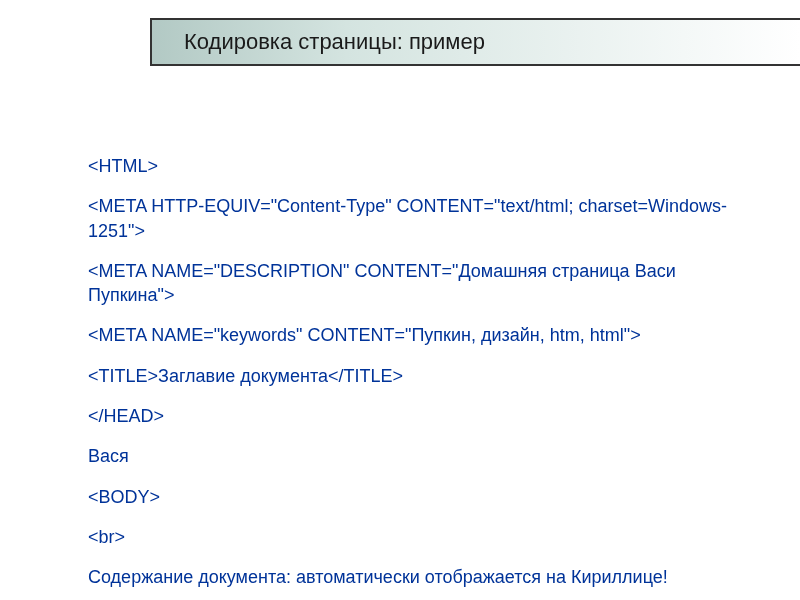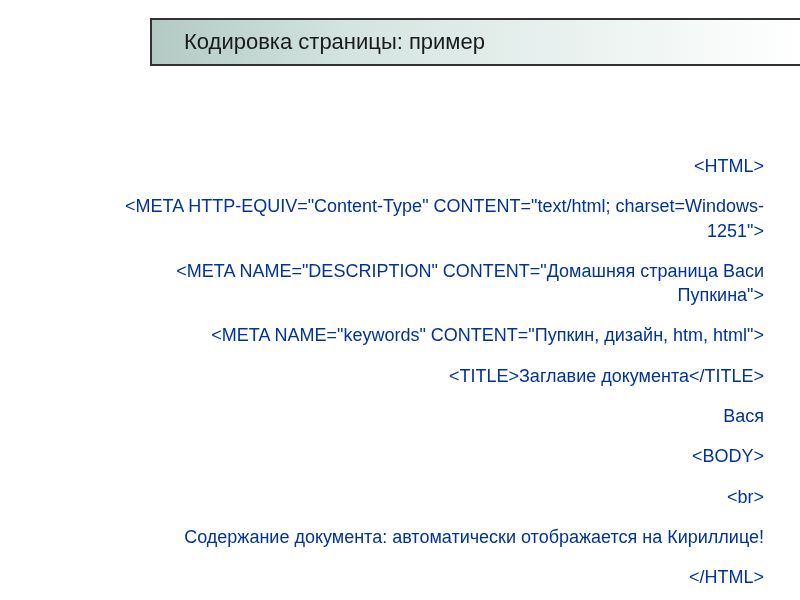--- a/index.html
+++ b/index.html
@@ -38,34 +38,34 @@
       left: 72px;
       top: 138px;
       right: 20px;
       font-family: Arial, sans-serif;
       font-size: 18px;
       line-height: 1.35;
       color: #003399;
     }
     .code-line {
       display: block;
-      text-align: right;
     }
   </style>
 </head>
 <body>
 
 <div class="header-bar">
   <span class="header-title">Кодировка страницы: пример</span>
 </div>
 
 <div class="code-block">
   <span class="code-line">&lt;HTML&gt;</span>
   <span class="code-line">&lt;META HTTP-EQUIV="Content-Type" CONTENT="text/html; charset=Windows-1251"&gt;</span>
   <span class="code-line">&lt;META NAME="DESCRIPTION" CONTENT="Домашняя страница Васи Пупкина"&gt;</span>
   <span class="code-line">&lt;META NAME="keywords" CONTENT="Пупкин, дизайн, htm, html"&gt;</span>
   <span class="code-line">&lt;TITLE&gt;Заглавие документа&lt;/TITLE&gt;</span>
+  <span class="code-line">&lt;/HEAD&gt;</span>
   <span class="code-line">Вася</span>
   <span class="code-line">&lt;BODY&gt;</span>
   <span class="code-line">&lt;br&gt;</span>
   <span class="code-line">Содержание документа: автоматически отображается на Кириллице!</span>
   <span class="code-line">&lt;/HTML&gt;</span>
 </div>
 
 </body></html>

